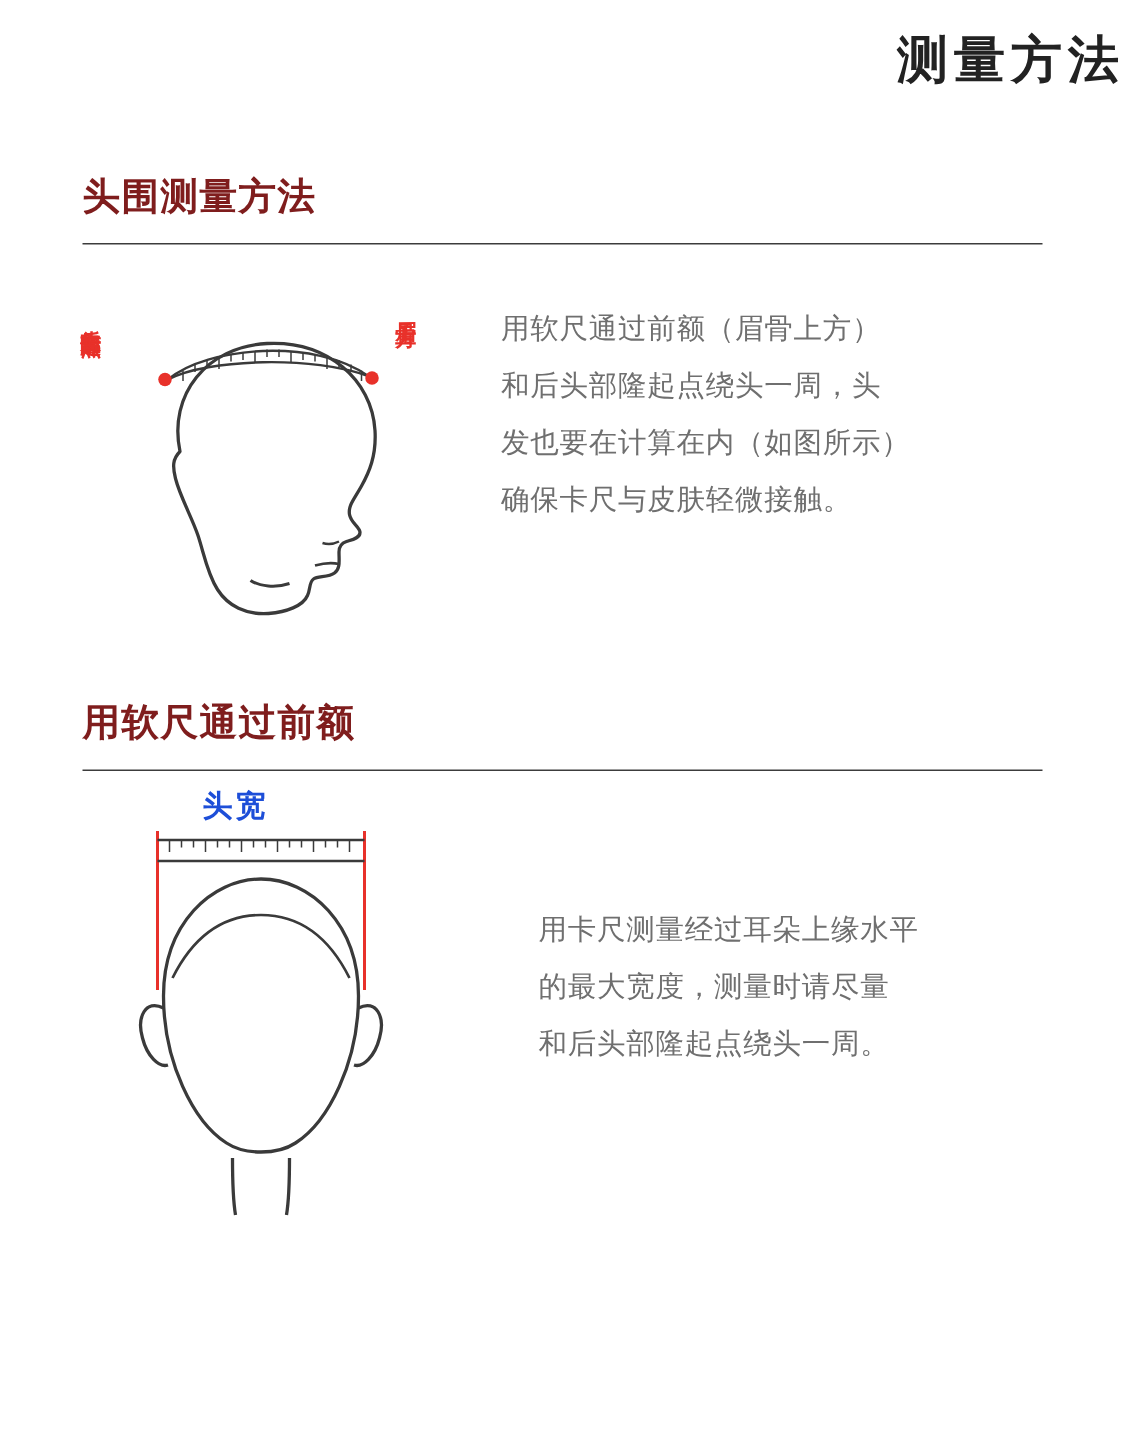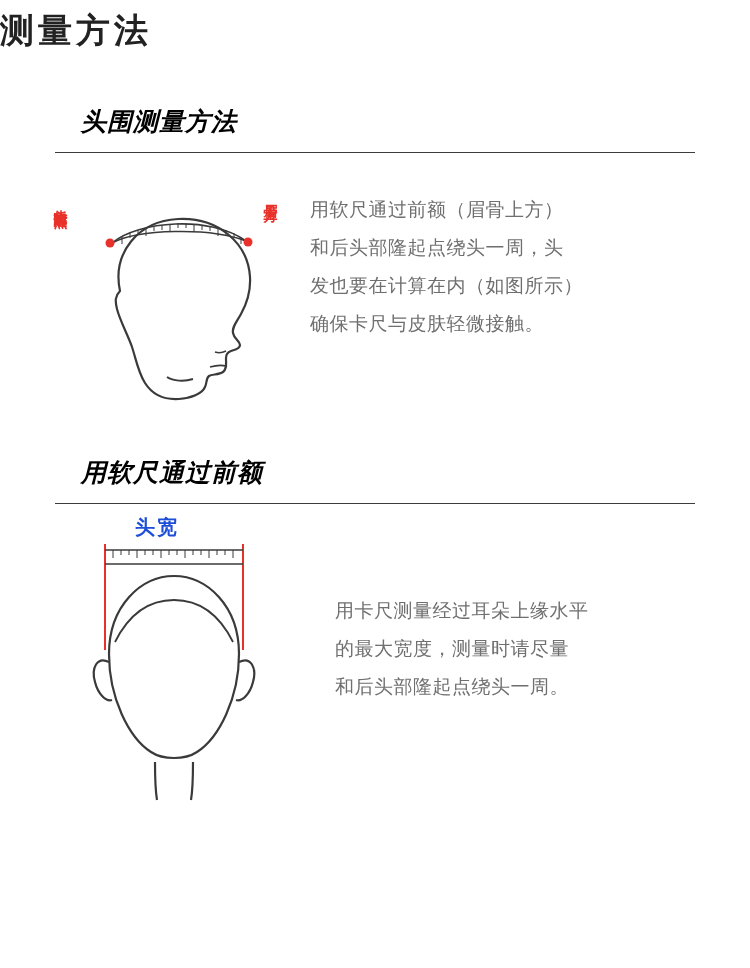--- a/index.html
+++ b/index.html
@@ -17,22 +17,22 @@
 
   .page {
     position: relative;
     width: 750px;
     height: 968px;
     background: #fff;
   }
 
   
   .header {
-    text-align: left;
-    padding-top: 8px;
+    text-align: right;
+    padding-top: 18px;
   }
   .header-title {
     font-size: 34px;
     font-weight: bold;
     color: #222222;
     letter-spacing: 4px;
     line-height: 44px;
   }
   .header-sub {
     font-size: 17px;
@@ -43,39 +43,39 @@
   }
 
   
   .section {
     position: relative;
     margin-top: 52px;
   }
   .section-heading {
     font-size: 25px;
     font-weight: bold;
-    color: #000000;
+    color: #7f1d1d;
     letter-spacing: 1px;
-    padding-left: 81px;
+    padding-left: 55px;
     line-height: 34px;
-    font-style: italic;
   }
   .divider {
     margin: 14px 55px 0 55px;
     height: 1px;
     background: #3c3c3c;
   }
 
   .section-body {
     position: relative;
     display: flex;
     align-items: flex-start;
     padding-left: 55px;
     padding-right: 45px;
     margin-top: 10px;
+    gap: 24px;
   }
 
   .figure {
     position: relative;
     flex: 0 0 auto;
   }
   .text-col {
     flex: 1 1 auto;
     color: #6f6f6f;
     font-size: 19px;

